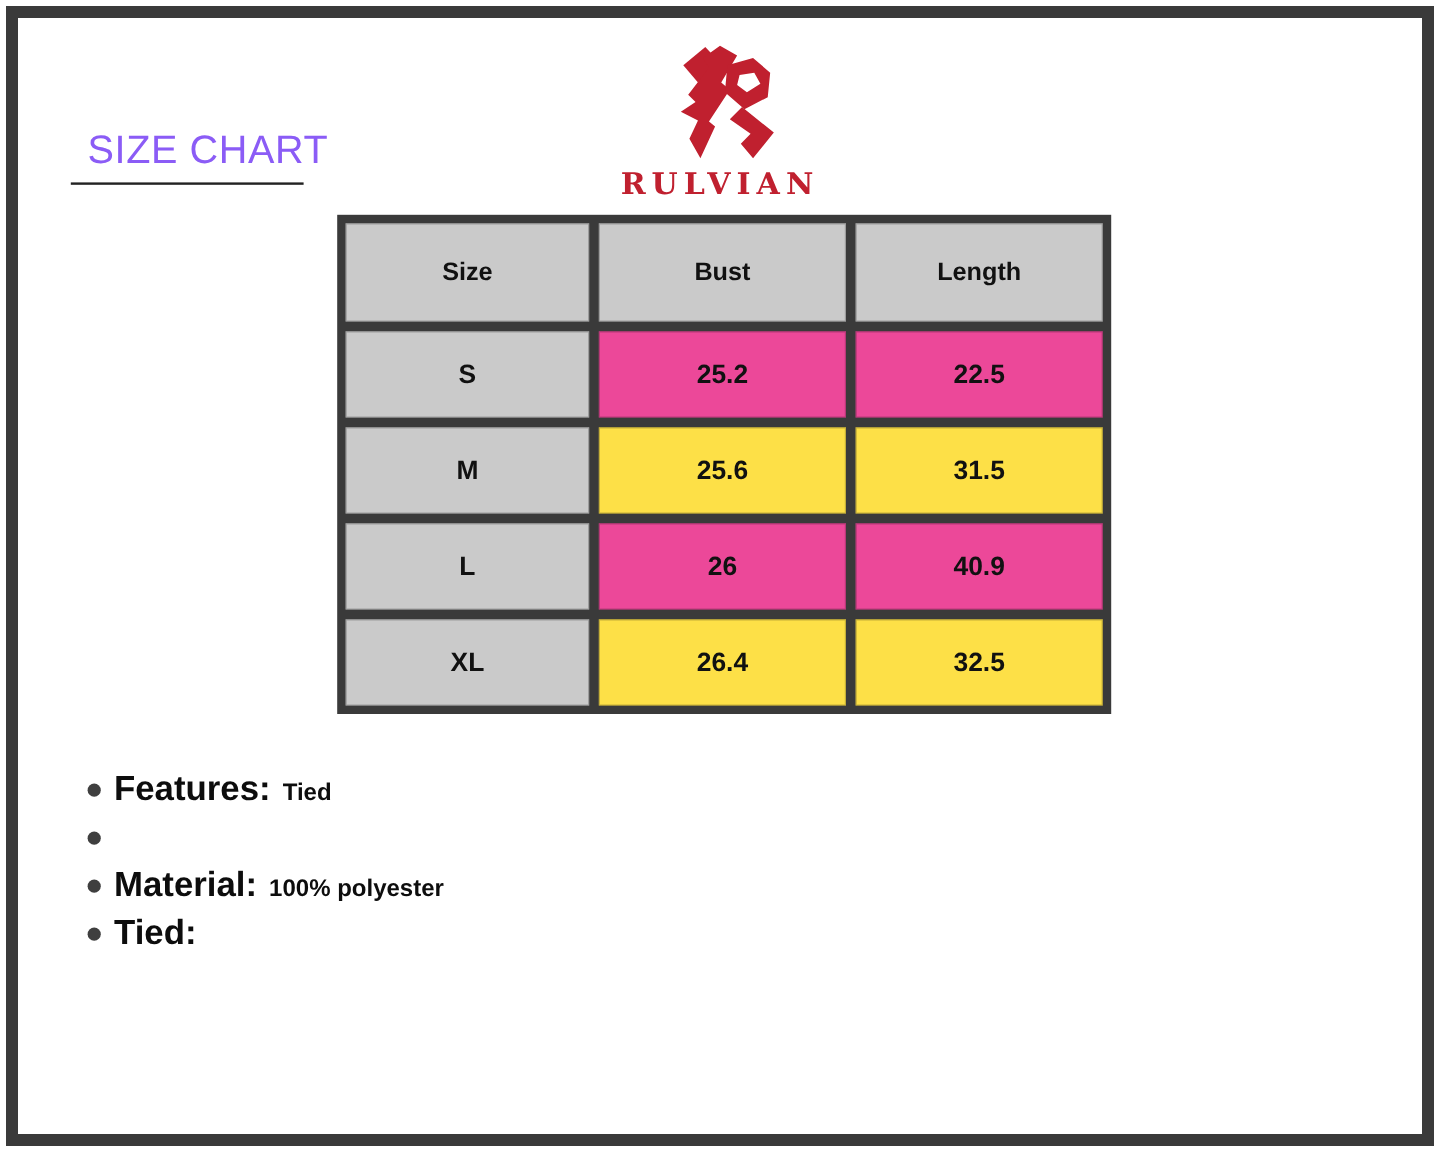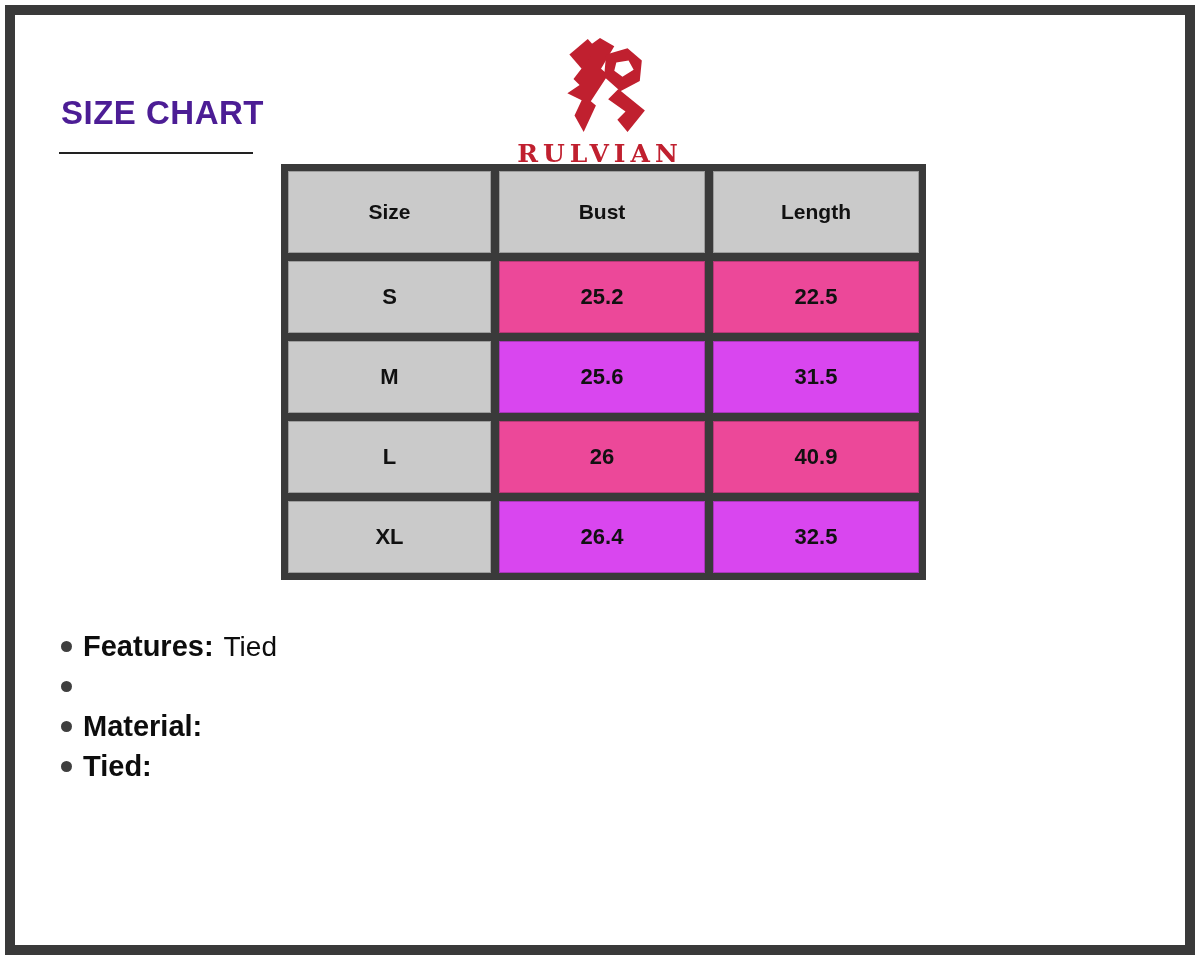--- a/index.html
+++ b/index.html
@@ -15,25 +15,25 @@
     position: absolute;
     left: 5px; top: 5px;
     width: 1190px; height: 950px;
     box-sizing: border-box;
     border: 10px solid #3a3a3a;
     background: #ffffff;
   }
   .title {
     position: absolute;
     left: 61px; top: 94px;
-    margin: 0;
+    margin: 12px;
     font-size: 33px;
-    font-weight: bold;
+    font-weight: normal;
     letter-spacing: 0.5px;
-    color: #4c1d95;
+    color: #8b5cf6;
   }
   .title-underline {
     position: absolute;
     left: 59px; top: 152px;
     width: 194px; height: 2px;
     background: #222222;
   }
   .brand {
     position: absolute;
     left: 0; right: 0; top: 33px;
@@ -45,45 +45,45 @@
   .logo-mark { display: block; }
   .brand-name {
     font-family: "DejaVu Serif", serif;
     font-weight: bold;
     font-size: 25px;
     letter-spacing: 5px;
     color: #c0202f;
   }
   .size-table {
     position: absolute;
-    left: 281px; top: 164px;
+    left: 281px; top: 179px;
     background: #3a3a3a;
     padding: 7px;
     display: grid;
     grid-template-columns: 203px 206px 206px;
     grid-template-rows: 82px 72px 72px 72px 72px;
     gap: 8px;
   }
   .cell {
     display: flex;
     align-items: center;
     justify-content: center;
     font-weight: bold;
     font-size: 22px;
     color: #111111;
     background: #ec4899;
     box-shadow: inset 0 0 0 1px rgba(0,0,0,0.22);
   }
   .cell.head { font-size: 21px; }
   .cell.gray { background: #cacaca; }
-  .cell.alt  { background: #d946ef; }
+  .cell.alt  { background: #fde047; }
   .details {
     position: absolute;
     left: 57px; top: 625px;
-    margin: 4px; padding: 0;
+    margin: 16px; padding: 0;
     list-style: none;
   }
   .detail {
     display: flex;
     align-items: center;
     gap: 11px;
     height: 34px;
     margin-bottom: 6px;
   }
   .dot {
@@ -96,22 +96,22 @@
     display: flex;
     align-items: baseline;
     gap: 10px;
   }
   .detail-label {
     font-size: 29px;
     font-weight: bold;
     color: #0d0d0d;
   }
   .detail-value {
-    font-size: 28px;
-    font-weight: normal;
+    font-size: 20px;
+    font-weight: bold;
     color: #0d0d0d;
   }
 </style>
 </head>
 <body>
 
 <div class="canvas">
 
   <div class="frame"></div>
 
@@ -160,20 +160,21 @@
         <span class="detail-value">Tied</span>
       </span>
     </li>
     <li class="detail">
       <span class="dot"></span>
     </li>
     <li class="detail">
       <span class="dot"></span>
       <span class="detail-text">
         <span class="detail-label">Material:</span>
+        <span class="detail-value">100% polyester</span>
       </span>
     </li>
     <li class="detail">
       <span class="dot"></span>
       <span class="detail-text">
         <span class="detail-label">Tied:</span>
       </span>
     </li>
   </ul>
 

